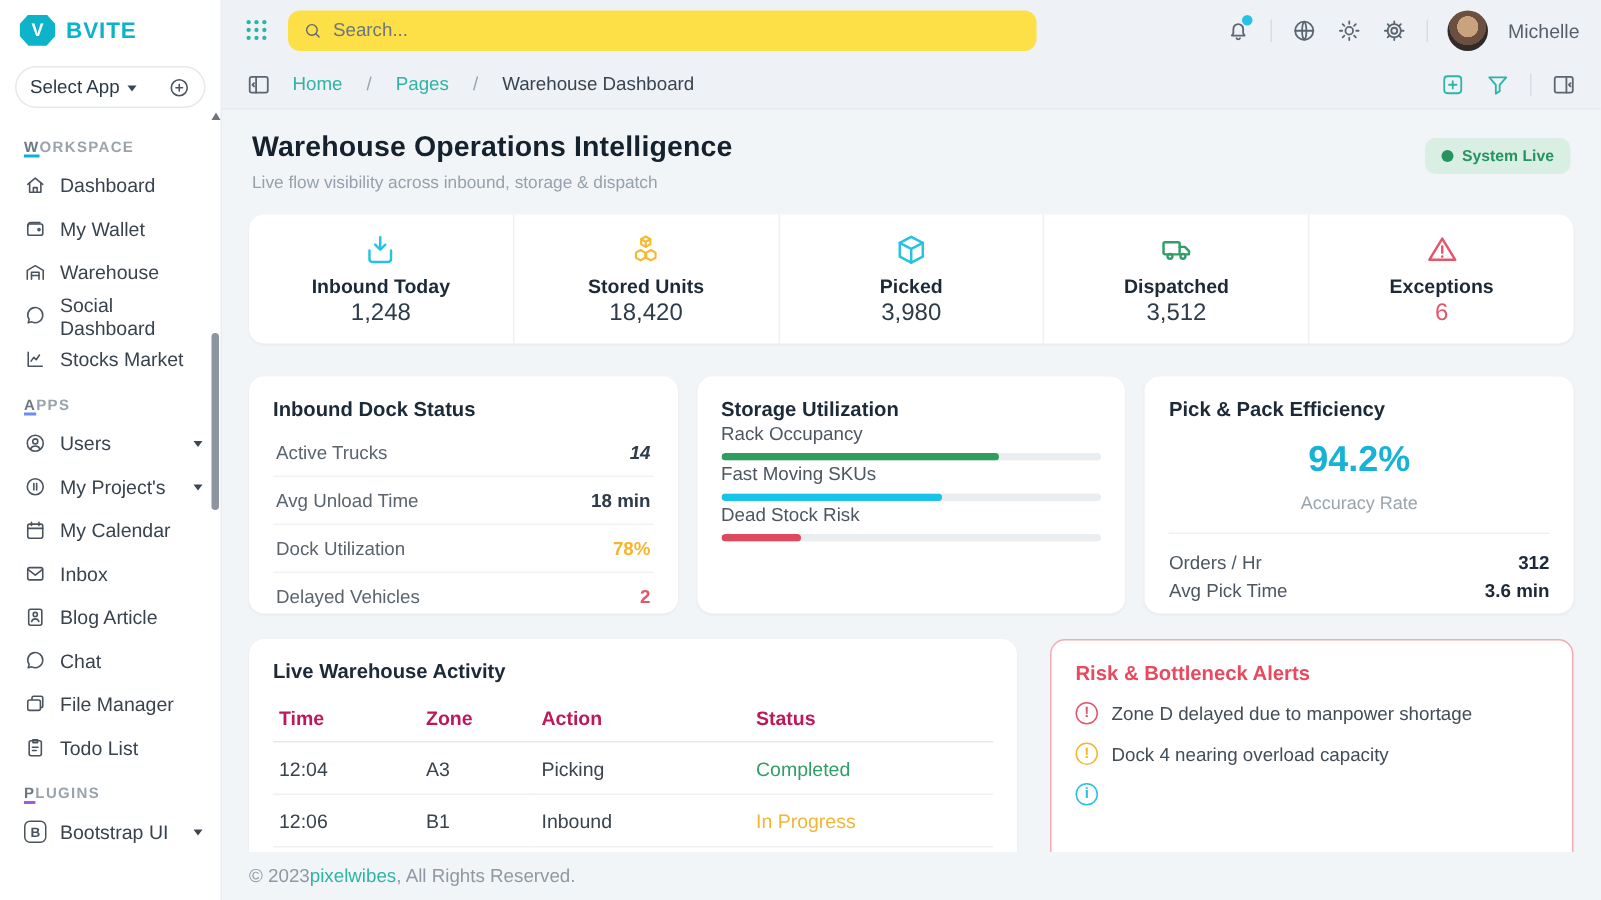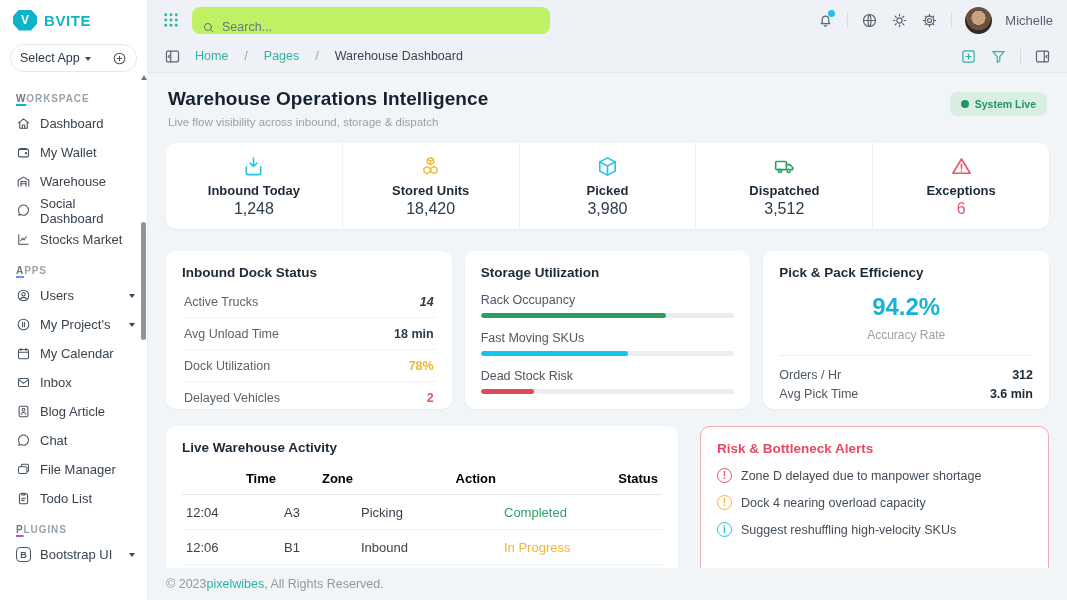--- a/index.html
+++ b/index.html
@@ -27,21 +27,21 @@
   .nav-caret{width:0;height:0;border:3.4px solid transparent;border-top:4.4px solid #3c4752;margin-left:auto;margin-top:3px}
   .bs-ico{width:15px;height:15px;border:1.3px solid #4a545e;border-radius:4px;font-size:9px;font-weight:bold;color:#4a545e;
     display:flex;align-items:center;justify-content:center;flex:none}
   .sb-scroll{position:absolute;right:0;top:70px;bottom:0;width:7px}
   .sb-arrow{width:0;height:0;border:3.5px solid transparent;border-bottom:5px solid #6b7680;margin:2px auto 0}
   .sb-thumb{position:absolute;top:152px;height:118px;left:1px;width:5px;background:#8d969e;border-radius:3px}
 
   
   .main{flex:1;min-width:0;display:flex;flex-direction:column;position:relative}
   .topbar{height:40px;display:flex;align-items:center;padding:0 14px;gap:12px;flex:none}
-  .search-box{width:358px;height:27px;background:#bef264;border-radius:8px;display:flex;align-items:flex-end;gap:7px;padding:0 10px}
+  .search-box{width:499px;height:27px;background:#fde047;border-radius:8px;display:flex;align-items:center;gap:7px;padding:0 10px}
   .search-box svg{width:13px;height:13px;color:#5b6670;flex:none}
   .search-box input{border:none;outline:none;background:transparent;font-family:inherit;font-size:12.5px;color:#39434e;width:100%}
   .search-box input::placeholder{color:#6b7680}
   .tb-right{margin-left:auto;display:flex;align-items:center;gap:13px}
   .icon-btn{position:relative;cursor:pointer;color:#5b6670}
   .icon-btn svg{width:17px;height:17px}
   .badge-dot{position:absolute;top:-2px;right:-1px;width:7px;height:7px;border-radius:50%}
   .vdiv{width:1px;height:15px;background:#d7dde2}
   .avatar{width:27px;height:27px;border-radius:50%;cursor:pointer;flex:none;
     background:radial-gradient(circle at 50% 40%,#c9a27e 0 33%,#6b4f41 34% 58%,#322a27 59% 100%)}
@@ -71,36 +71,36 @@
   .cards-row{display:grid;grid-template-columns:1fr 1fr 1fr;gap:13px;margin-bottom:17px}
   .card{background:#fff;border-radius:10px;padding:14px 16px;box-shadow:0 1px 2px rgba(20,30,40,.05);height:158px}
   .card-title{font-size:13.5px;font-weight:800;color:#1c2937}
 
   .kv-rows{margin-top:6px}
   .kv-row{display:flex;justify-content:space-between;align-items:center;padding:8.5px 2px;border-bottom:1px solid #f0f3f5;font-size:12.5px}
   .kv-row:last-child{border-bottom:none}
   .kv-label{color:#5a646e}
   .kv-value{font-weight:600}
 
-  .bar-group{margin-top:13px}
+  .bar-group{margin-top:2px}
   .bar-label{font-size:12.5px;color:#4d5761;margin-bottom:6px}
   .bar-track{height:5px;background:#eaeef1;border-radius:4px;overflow:hidden}
   .bar-fill{height:100%;border-radius:4px}
 
   .eff-big{text-align:center;font-size:24px;font-weight:800;margin-top:13px}
   .eff-cap{text-align:center;font-size:12px;color:#9aa4ad;margin:7px 0 13px}
   .eff-div{border-top:1px solid #edf0f3;margin-bottom:9px}
   .eff-row{display:flex;justify-content:space-between;font-size:12.5px;padding:2.5px 0}
   .eff-row .lbl{color:#4d5761}
   .eff-row .val{font-weight:bold;color:#1c2937}
 
   .bottom-row{display:grid;grid-template-columns:512px 1fr;gap:22px;align-items:start}
   .card.tall{height:auto;min-height:200px}
   table{width:100%;border-collapse:collapse;font-size:13px;margin-top:8px}
-  th{text-align:right;font-weight:800;color:#000000;padding:8px 4px;border-bottom:1px solid #e6eaee}
+  th{text-align:left;font-weight:800;color:#be185d;padding:8px 4px;border-bottom:1px solid #e6eaee}
   td{padding:9.5px 4px;border-bottom:1px solid #eef1f4;color:#39434e}
   th:nth-child(1),td:nth-child(1){width:98px}
   th:nth-child(2),td:nth-child(2){width:77px}
   th:nth-child(3),td:nth-child(3){width:143px}
 
   .alerts-card{background:#fff;border:1px solid #f2aab4;border-radius:10px;padding:14px 16px;height:158px}
   .alert-item{display:flex;align-items:center;gap:9px;font-size:12.5px;color:#434d57;margin-top:12px}
   .alert-ico{width:15px;height:15px;border:1.4px solid currentColor;border-radius:50%;font-size:10px;font-weight:bold;
     display:flex;align-items:center;justify-content:center;flex:none}
   .alert-text{color:#434d57}
@@ -516,21 +516,20 @@
           <div class="alert-item">
             <span class="alert-ico" style="color: rgb(242, 182, 50);">
                 <span>!</span>
               </span>
             <span class="alert-text">Dock 4 nearing overload capacity</span>
           </div>
           <div class="alert-item">
             <span class="alert-ico" style="color: rgb(37, 194, 227);">
                 <span>i</span>
               </span>
-            <span class="alert-text">Suggest reshuffling high-velocity SKUs</span>
           </div>
         </div>
       </div>
     </div>
 
     <footer class="footer">
       <span>© 2023 </span>
       <a style="color: rgb(47, 179, 167);">pixelwibes</a>
       <span>, All Rights Reserved.</span>
     </footer>

